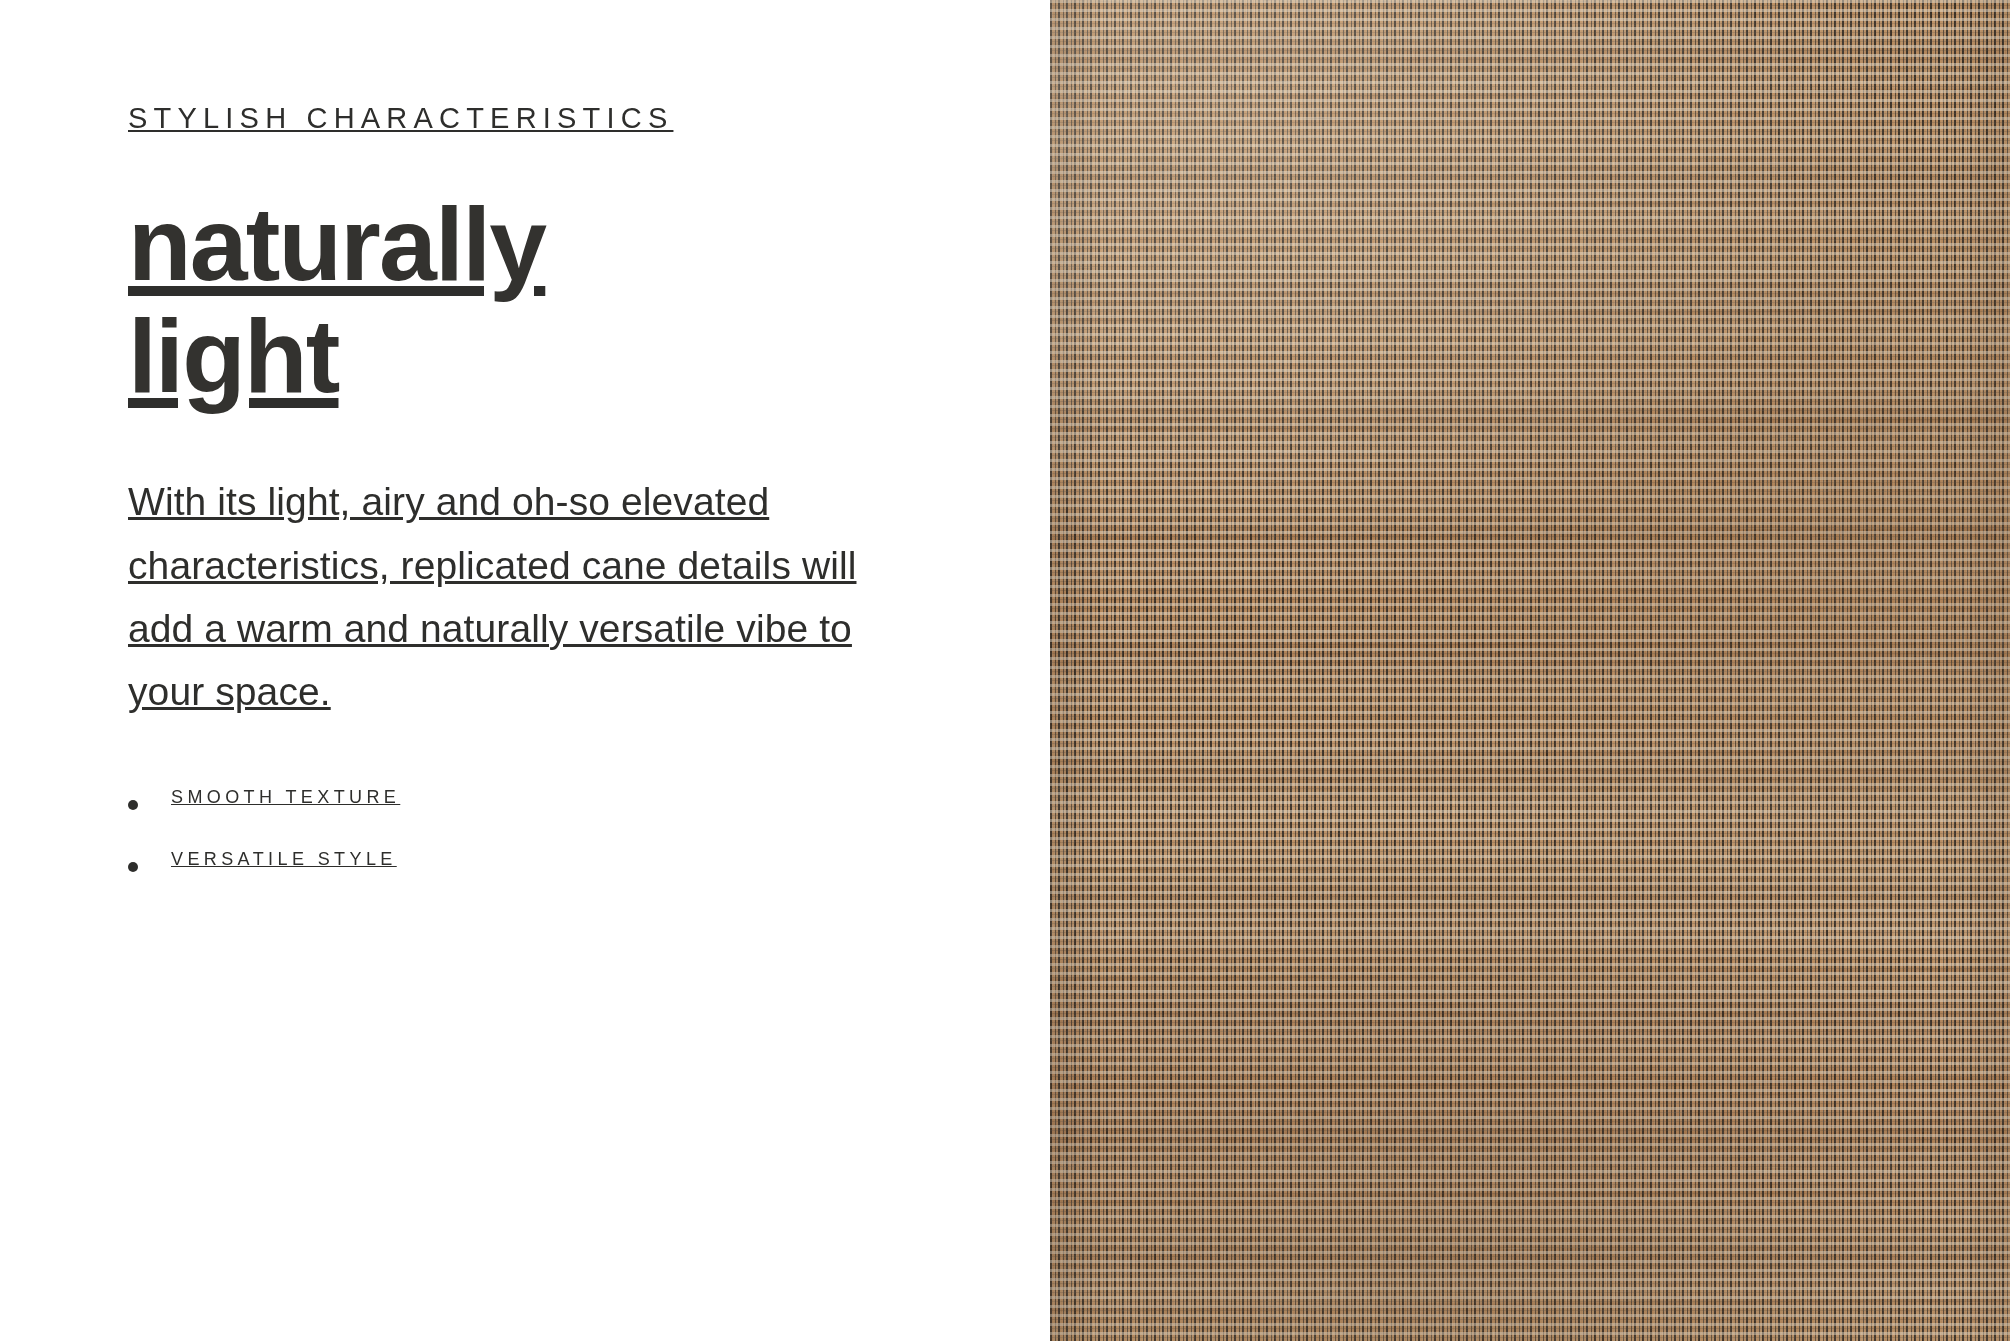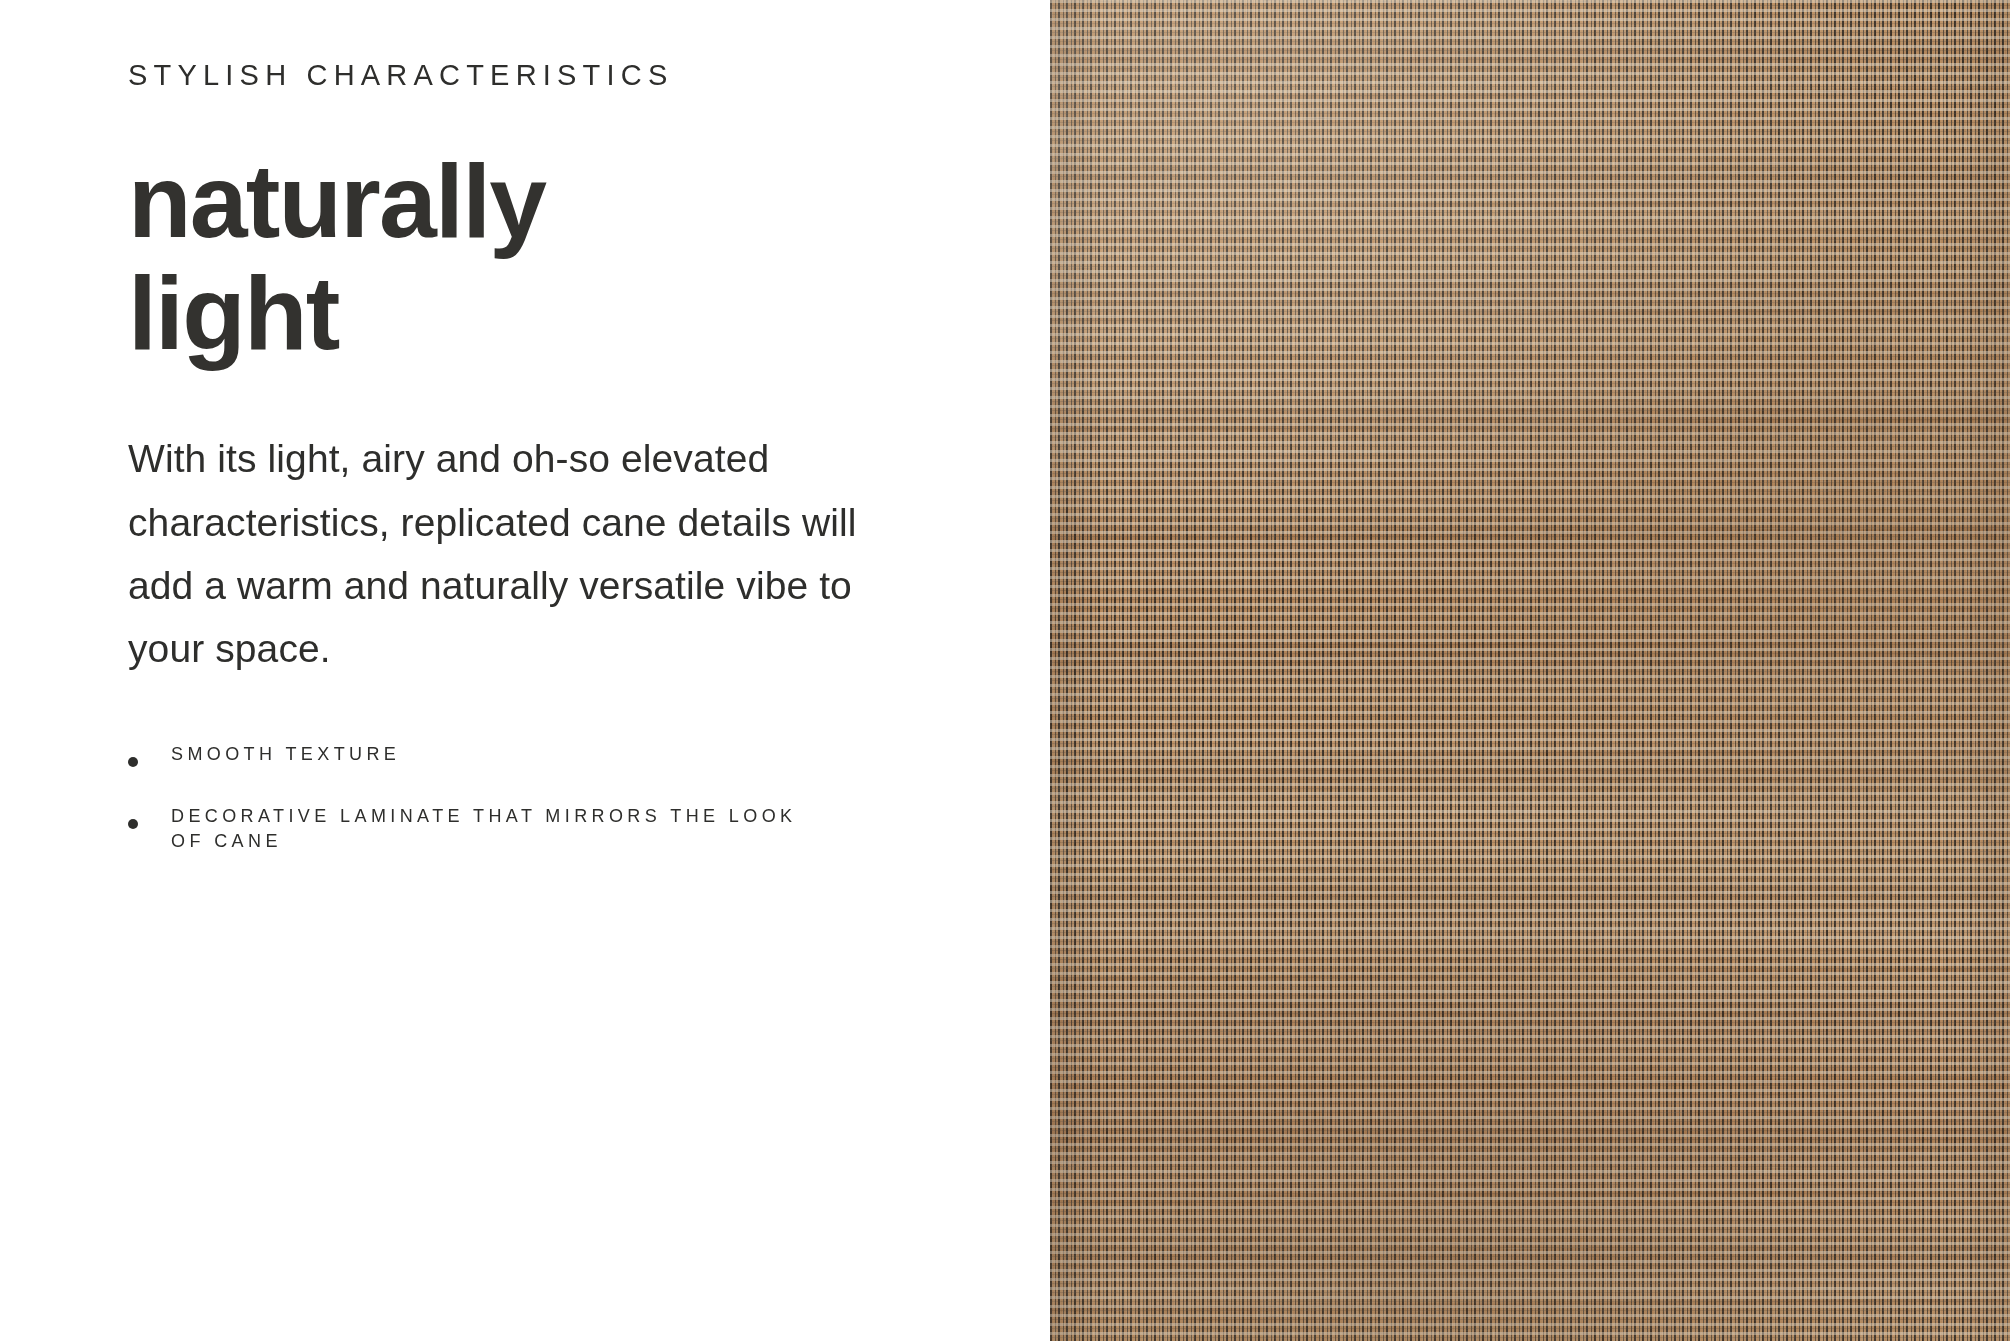--- a/index.html
+++ b/index.html
@@ -19,23 +19,24 @@
     width: 2010px;
     height: 1341px;
     display: flex;
     background: #ffffff;
   }
   
   .text-panel {
     width: 1050px;
     height: 100%;
     box-sizing: border-box;
-    padding: 58px 0 0 128px;
+    padding: 101px 0 0 128px;
     background: #ffffff;
     flex: 0 0 1050px;
+    text-decoration: underline;
   }
   .eyebrow {
     font-size: 29px;
     letter-spacing: 6.2px;
     font-weight: 400;
     color: #2e2e2c;
     text-transform: uppercase;
     margin: 0 0 52px 0;
     line-height: 1.2;
   }
@@ -199,21 +200,21 @@
 
     <p class="body-copy">With its light, airy and oh-so elevated characteristics, replicated cane details will add a warm and naturally versatile vibe to your space.</p>
 
     <ul class="feature-list">
       <li class="feature-item">
         <span class="bullet"></span>
         <span class="feature-text">SMOOTH TEXTURE</span>
       </li>
       <li class="feature-item">
         <span class="bullet"></span>
-        <span class="feature-text">DECORATIVE LAMINATE THAT MIRRORS THE LOOK OF CANE</span>
+        <span class="feature-text">VERSATILE STYLE</span>
       </li>
     </ul>
 
   </section>
 
   <figure class="image-panel" style="margin:0;">
     <div class="weave">
       <div class="weave-base"></div>
       <div class="weave-slubs"></div>
       <div class="weave-warp"></div>

